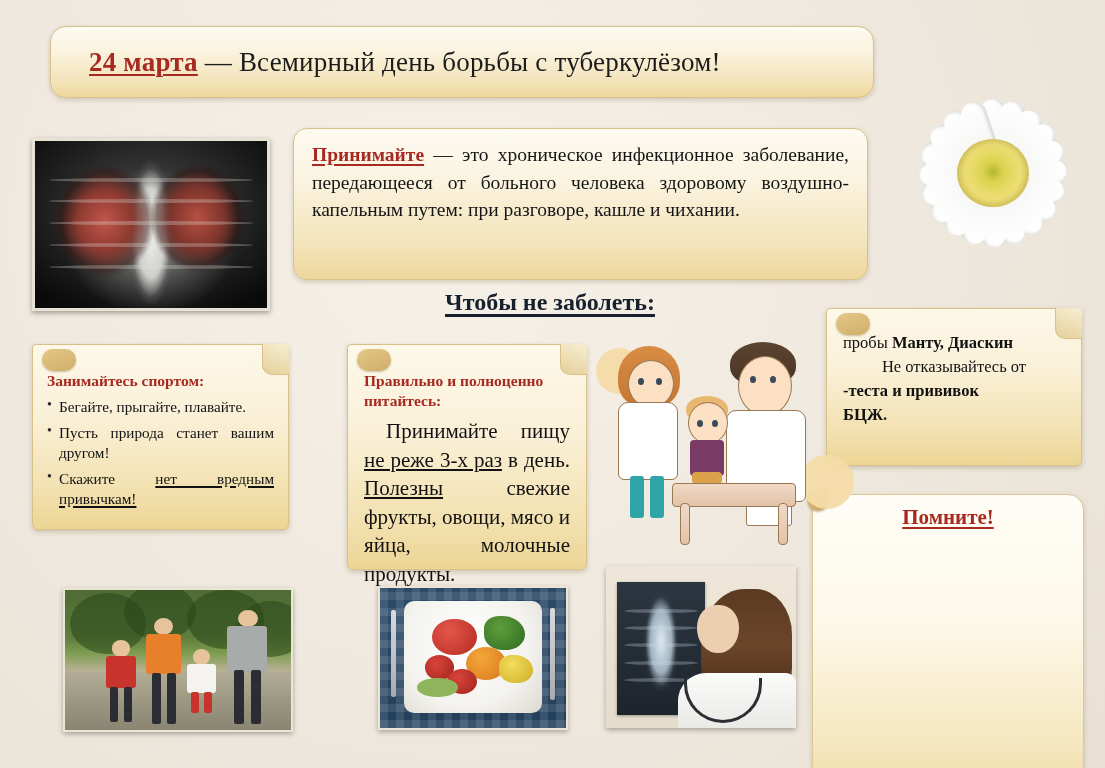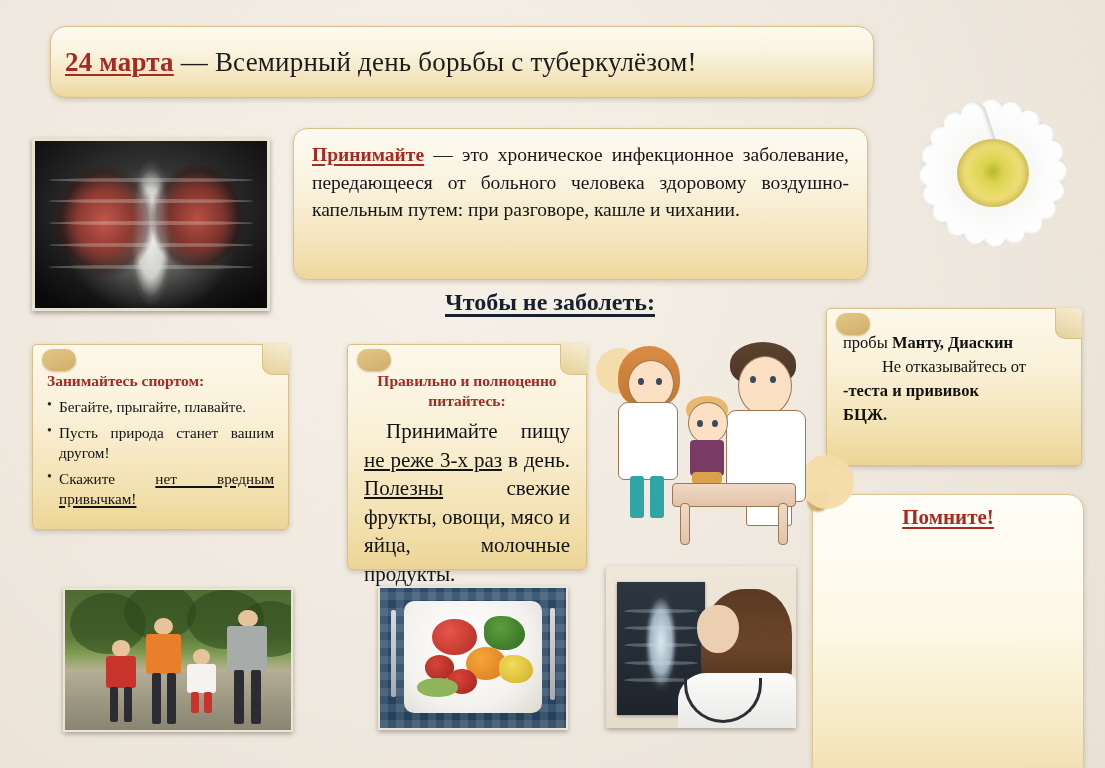--- a/index.html
+++ b/index.html
@@ -25,21 +25,21 @@
     border:1px solid #d8c18a;
     box-shadow:0 2px 5px rgba(120,100,60,.28);
     box-sizing:border-box;
   }
 
   
   #title-panel{
     left:50px;top:26px;width:824px;height:72px;
     border-radius:16px;
     display:flex;align-items:center;
-    padding:0 14px;
+    padding:0 38px;
   }
   #title-panel .ttext{
     font-size:27px;color:#1c1c1c;letter-spacing:.2px;white-space:nowrap;
   }
   .redu{
     color:#a72a21;font-weight:bold;
     text-decoration:underline;
     text-decoration-thickness:2px;
     text-underline-offset:3px;
   }
@@ -125,21 +125,21 @@
     border-radius:0 4px 0 10px;
   }
 
   #sport-card{left:32px;top:344px;width:257px;height:186px;padding:26px 14px 8px 14px;}
   #nutrition-card{left:347px;top:344px;width:240px;height:226px;padding:26px 16px 8px 16px;}
   #mantoux-card{left:826px;top:308px;width:256px;height:158px;padding:22px 16px 8px 16px;}
 
   .card-title{
     color:#a72a21;font-weight:bold;font-size:15.5px;line-height:1.3;margin-bottom:6px;
   }
-  .card-title.center{text-align:center;}
+  .card-title.center{}
   .card-body{font-size:21px;line-height:1.36;color:#121212;text-align:justify;}
   .bullets{list-style:none;margin:0;padding:0;}
   .bullets li{
     position:relative;padding-left:12px;margin-bottom:6px;
     font-size:15.2px;line-height:1.32;color:#121212;text-align:justify;
   }
   .bullets li::before{
     content:"•";position:absolute;left:0;top:-1px;color:#2a2a2a;font-size:14px;
   }
   .u{text-decoration:underline;text-decoration-thickness:1.5px;text-underline-offset:2px;}

